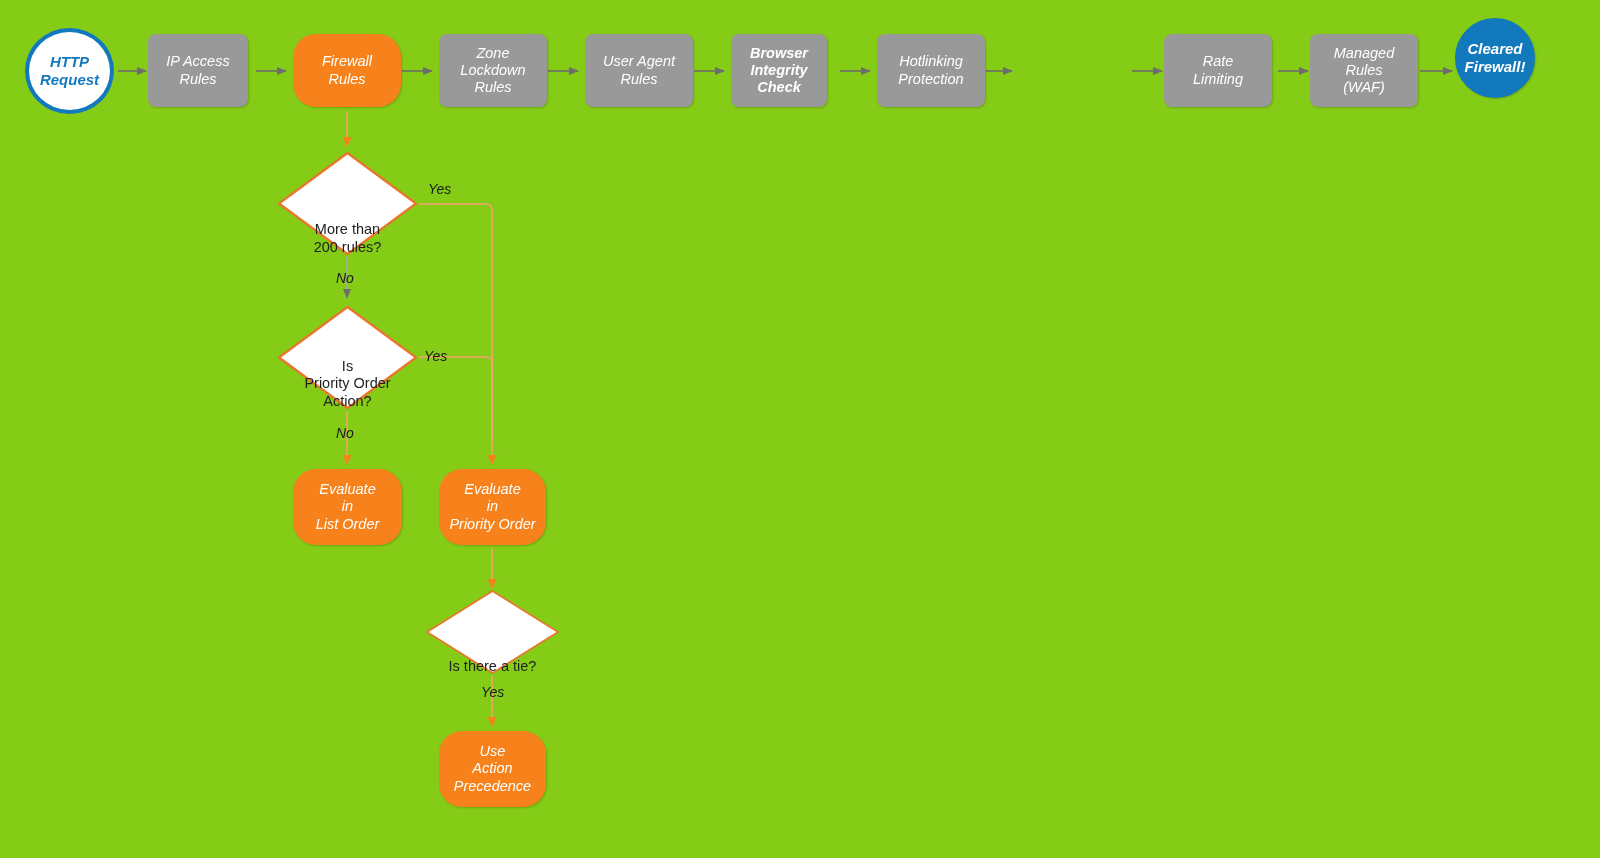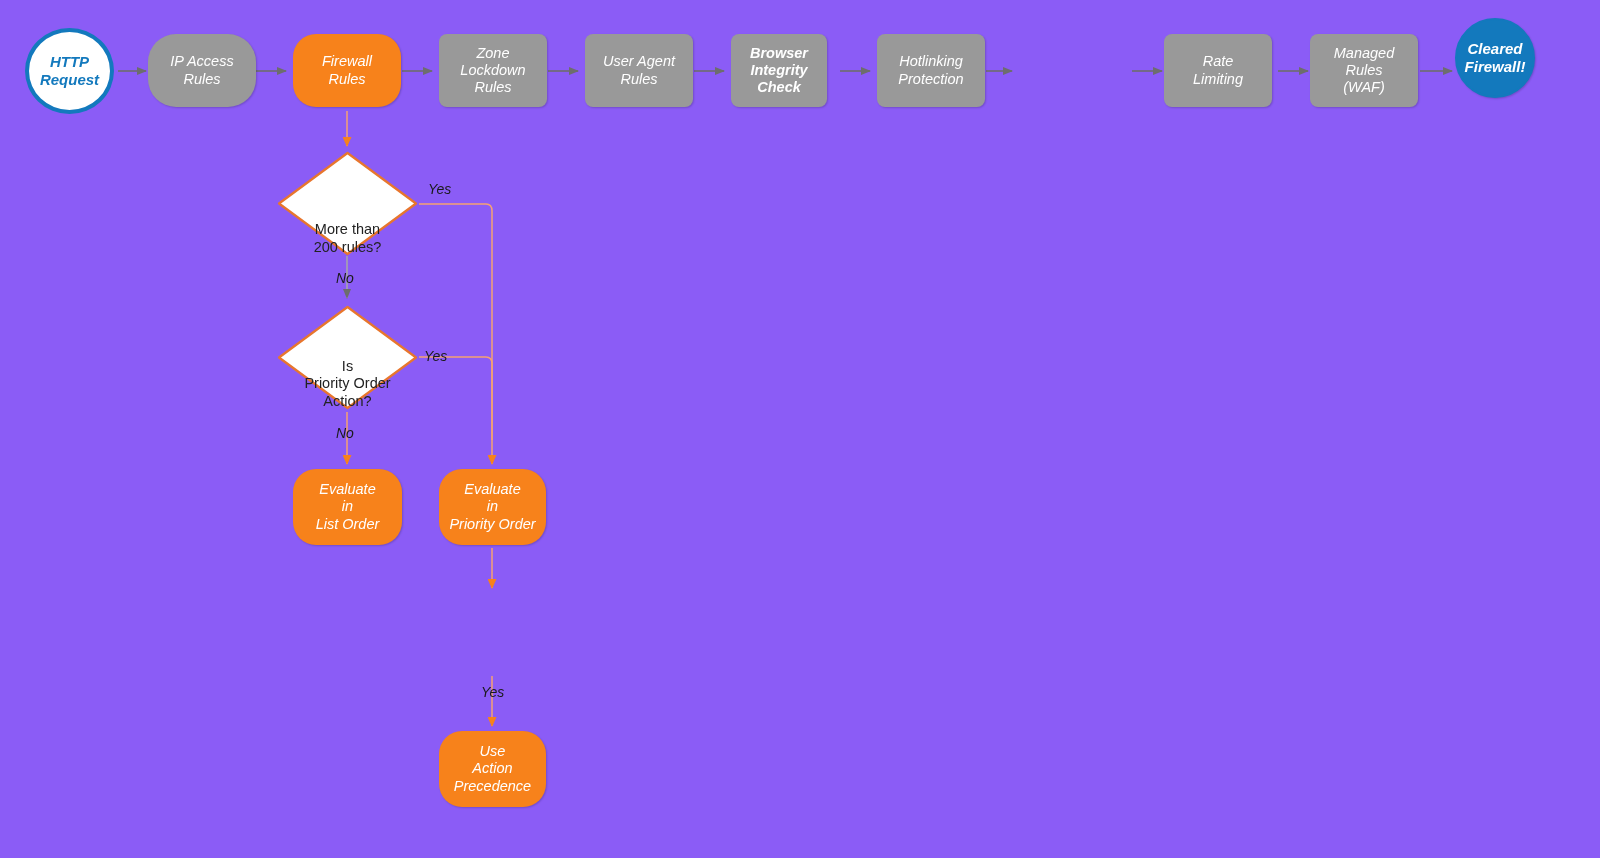--- a/index.html
+++ b/index.html
@@ -7,21 +7,21 @@
     padding: 0;
     background: #ffffff;
   }
   body {
     font-family: "Liberation Sans", sans-serif;
   }
   #canvas {
     position: relative;
     width: 1600px;
     height: 858px;
-    background: #8b5cf6;
+    background: #84cc16;
     overflow: hidden;
   }
   .svg-layer {
     position: absolute;
     top: 0;
     left: 0;
     width: 1600px;
     height: 858px;
     pointer-events: none;
   }
@@ -136,21 +136,21 @@
     <path d="M492,676 L492,726" stroke="#f6a173" stroke-width="1.5" fill="none" marker-end="url(#arrow-orange)"></path>
   </svg>
 
   <div class="node terminator start" style="left:25px; top:28px; width:89px; height:86px;">
     <div>
       <span class="nl">HTTP</span>
       <span class="nl">Request</span>
     </div>
   </div>
 
-  <div class="node proc gray" style="left:148px; top:34px; width:108px; height:73px;border-radius:28px;">
+  <div class="node proc gray" style="left:148px; top:34px; width:100px; height:73px;">
     <div>
       <span class="nl">IP Access</span>
       <span class="nl">Rules</span>
     </div>
   </div>
 
   <div class="node proc orange" style="left:293px; top:34px; width:108px; height:73px;">
     <div>
       <span class="nl">Firewall</span>
       <span class="nl">Rules</span>
@@ -248,20 +248,30 @@
   </div>
 
   <div class="node proc orange" style="left:439px; top:469px; width:107px; height:76px;">
     <div>
       <span class="nl">Evaluate</span>
       <span class="nl">in</span>
       <span class="nl">Priority Order</span>
     </div>
   </div>
 
+  <div class="decision-wrap" style="left:425px; top:589px; width:135px; height:86px;">
+    <svg width="135" height="86" viewBox="0 0 135 86">
+      <path d="M67.5,2 L133,43 L67.5,84 L2,43 Z" fill="#ffffff" stroke="#e8762d" stroke-width="1.7" stroke-linejoin="round"></path>
+    </svg>
+    <div class="decision-label">
+      <div>
+        <span class="nl">Is there a tie?</span>
+      </div>
+    </div>
+  </div>
   <div class="edge-label" style="left:481px; top:684px;">Yes</div>
 
   <div class="node proc orange" style="left:439px; top:731px; width:107px; height:76px;">
     <div>
       <span class="nl">Use</span>
       <span class="nl">Action</span>
       <span class="nl">Precedence</span>
     </div>
   </div>
 

